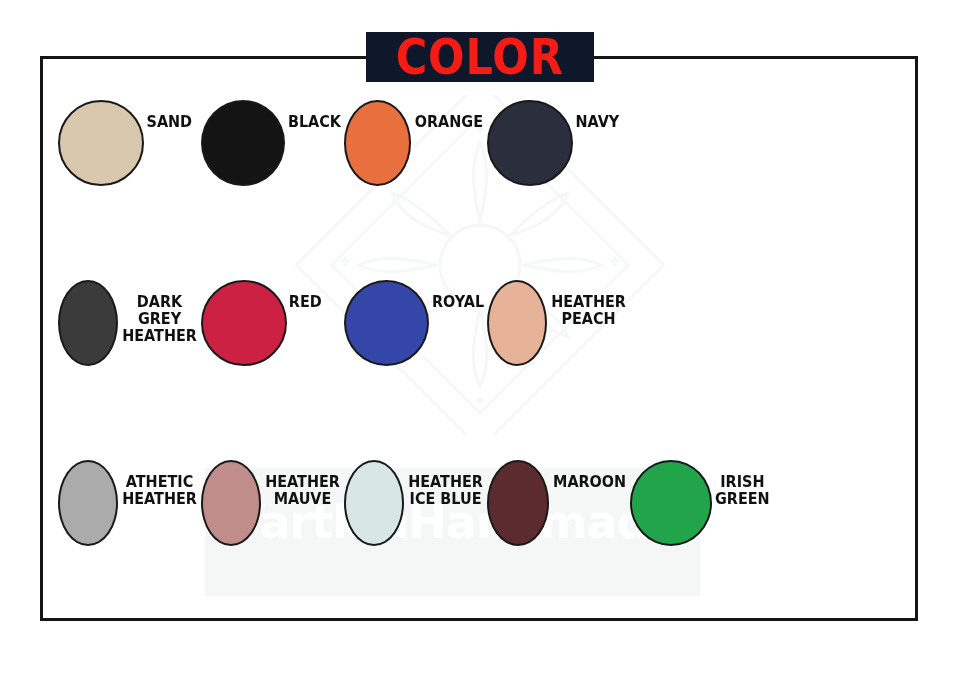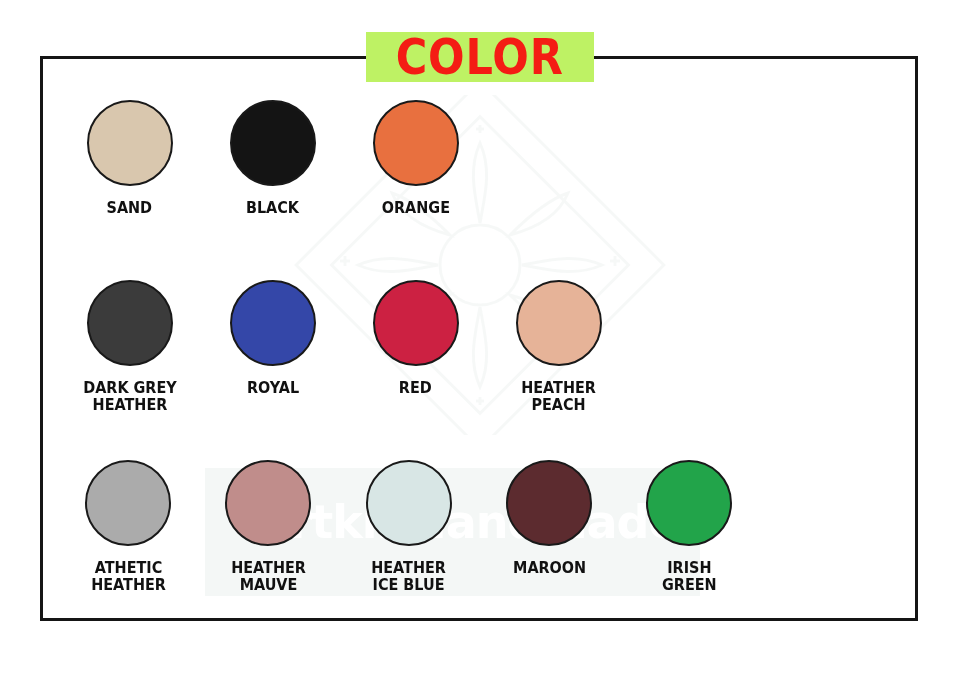--- a/index.html
+++ b/index.html
@@ -77,21 +77,21 @@
     left: 0;
     top: 33px;
     width: 960px;
     height: 48px;
     display: flex;
     align-items: center;
     justify-content: center;
     z-index: 3;
   }
   .title-mask {
-    background: #bef264;
+    background: #0f172a;
     padding: 0 16px;
     display: flex;
     align-items: center;
   }
   .title-text {
     font-family: "DejaVu Sans", sans-serif;
     font-weight: bold;
     font-size: 50px;
     line-height: 50px;
     letter-spacing: 1px;
@@ -113,22 +113,20 @@
     padding: 44px 18px 0 18px;
   }
   .row {
     display: flex;
     align-items: flex-start;
     height: 180px;
   }
   .cell {
     width: 143px;
     display: flex;
-    flex-direction: column;
-    align-items: center;
   }
   .dot {
     width: 86px;
     height: 86px;
     border-radius: 50%;
     border: 2.5px solid #191919;
     box-sizing: border-box;
   }
   .swatch-label {
     margin-top: 13px;
@@ -188,35 +186,39 @@
         <div class="swatch-label">SAND</div>
       </div>
       <div class="cell">
         <div class="dot" style="background-color: rgb(20, 20, 20); border-color: rgb(25, 25, 25);"></div>
         <div class="swatch-label">BLACK</div>
       </div>
       <div class="cell">
         <div class="dot" style="background-color: rgb(232, 112, 63); border-color: rgb(25, 25, 25);"></div>
         <div class="swatch-label">ORANGE</div>
       </div>
+      <div class="cell">
+        <div class="dot" style="background-color: rgb(42, 46, 61); border-color: rgb(25, 25, 25);"></div>
+        <div class="swatch-label">NAVY</div>
+      </div>
     </div>
 
     <div class="row">
       <div class="cell">
         <div class="dot" style="background-color: rgb(59, 59, 59); border-color: rgb(25, 25, 25);"></div>
         <div class="swatch-label">DARK GREY
 HEATHER</div>
       </div>
       <div class="cell">
+        <div class="dot" style="background-color: rgb(204, 33, 66); border-color: rgb(25, 25, 25);"></div>
+        <div class="swatch-label">RED</div>
+      </div>
+      <div class="cell">
         <div class="dot" style="background-color: rgb(52, 71, 168); border-color: rgb(25, 25, 25);"></div>
         <div class="swatch-label">ROYAL</div>
-      </div>
-      <div class="cell">
-        <div class="dot" style="background-color: rgb(204, 33, 66); border-color: rgb(25, 25, 25);"></div>
-        <div class="swatch-label">RED</div>
       </div>
       <div class="cell">
         <div class="dot" style="background-color: rgb(230, 179, 152); border-color: rgb(25, 25, 25);"></div>
         <div class="swatch-label">HEATHER
 PEACH</div>
       </div>
     </div>
 
     <div class="row">
       <div class="cell">

